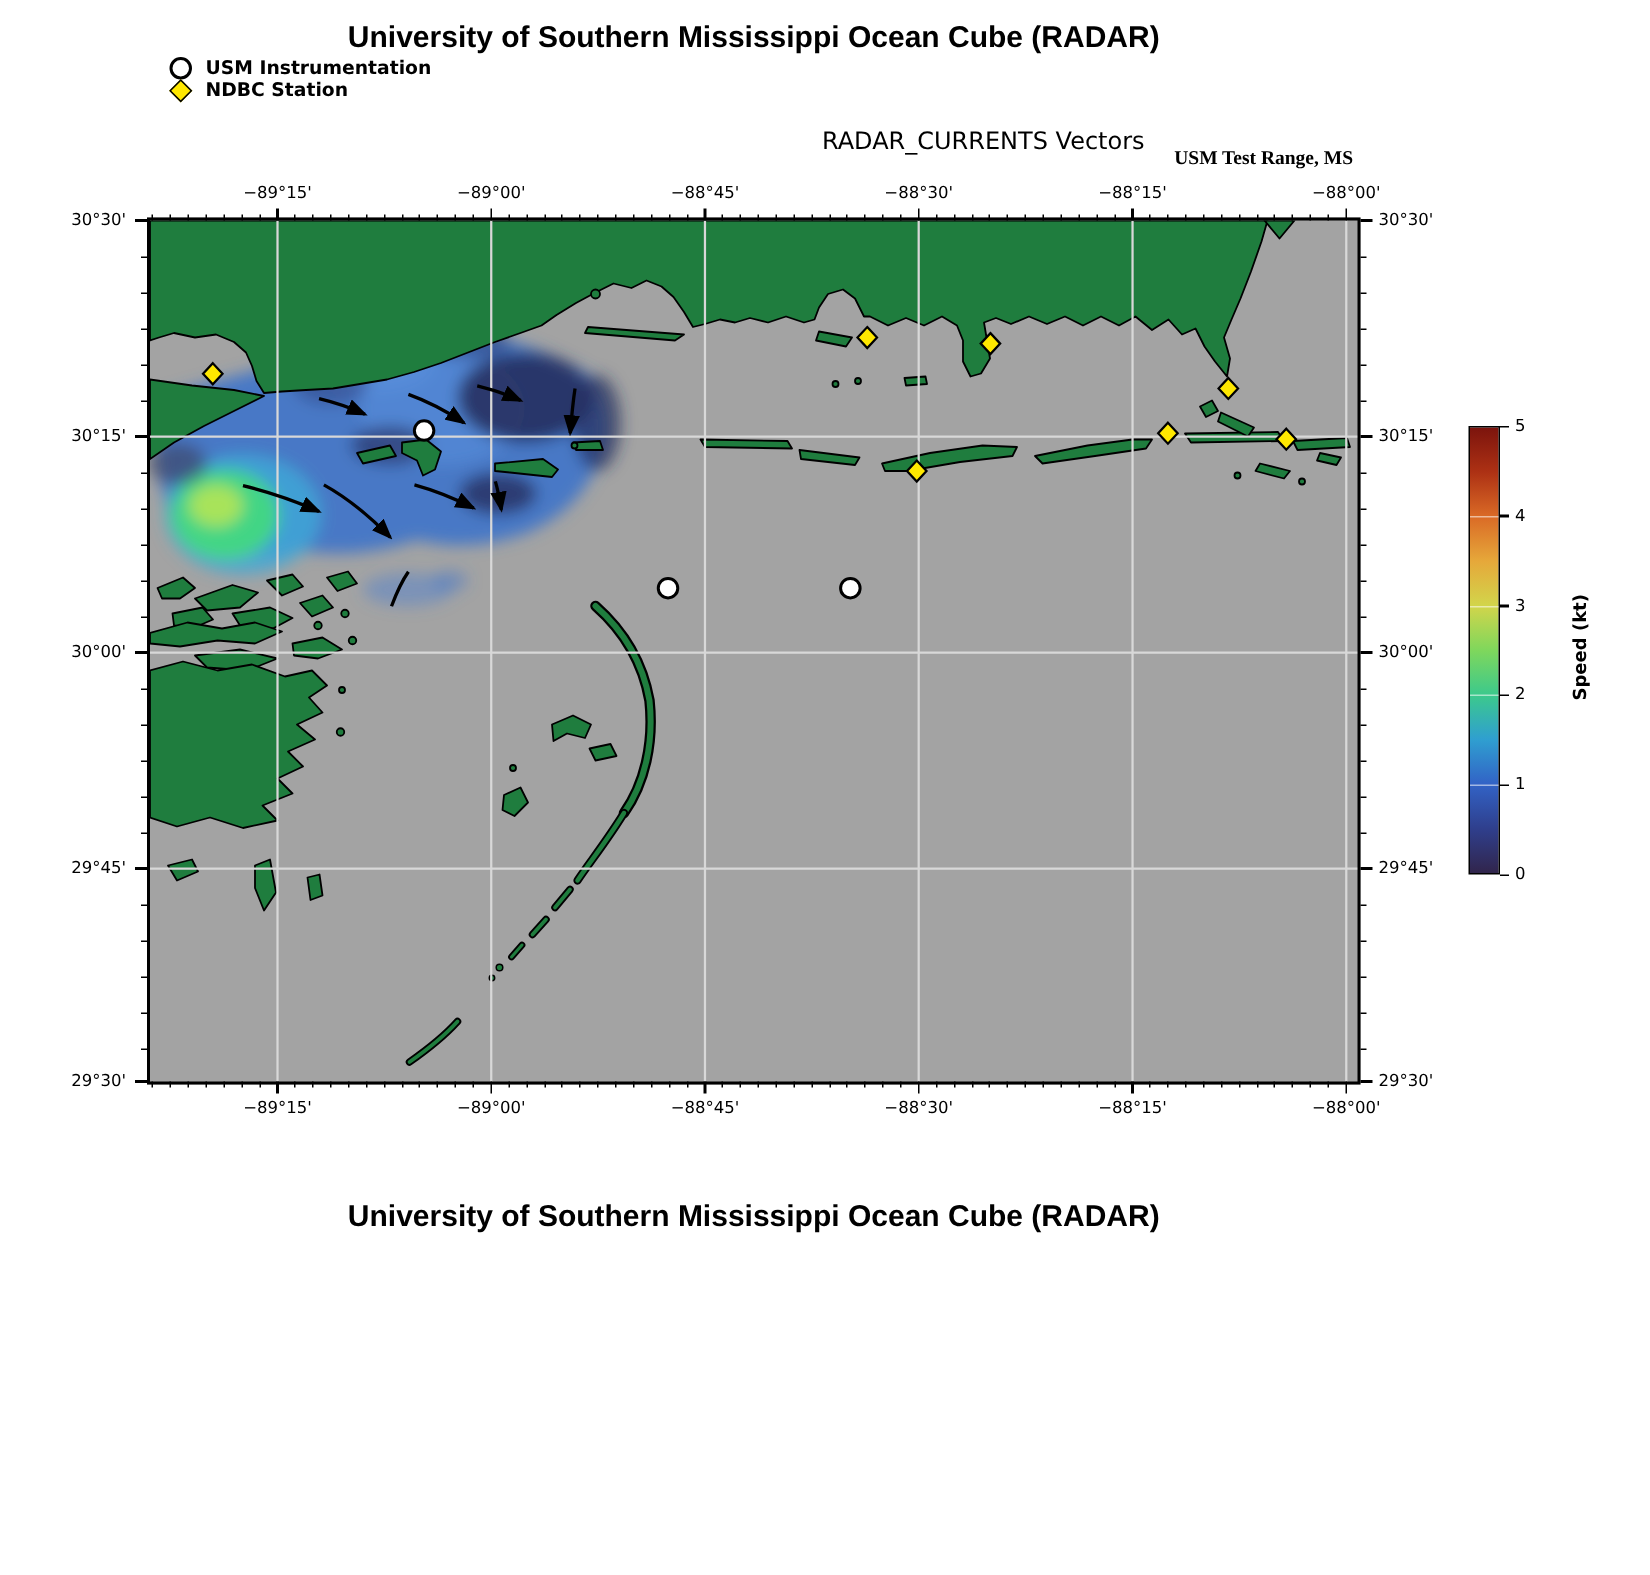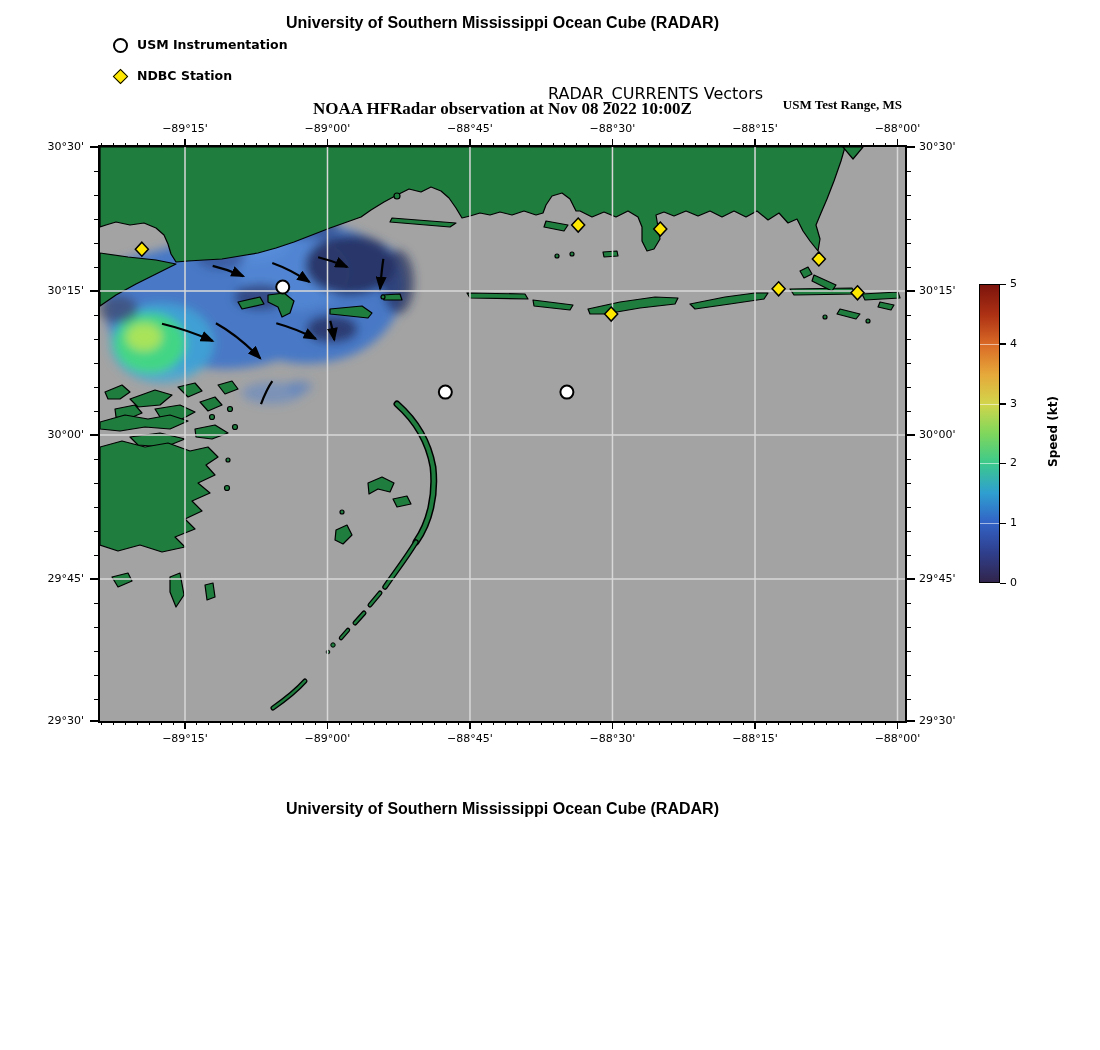--- a/index.html
+++ b/index.html
@@ -1,19 +1,19 @@
 <!DOCTYPE html>
 <html><head>
 <meta charset="utf-8">
 <style>
   html,body{margin:0;padding:0;background:#ffffff;}
   #fig{position:relative;width:1100px;height:1050px;background:#ffffff;overflow:hidden;
        font-family:"DejaVu Sans","Liberation Sans",sans-serif;}
   .abs{position:absolute;}
-  .title{font-family:"Liberation Sans",sans-serif;font-weight:bold;font-size:16px;color:#000;text-align:center;}
+  .title{font-family:"Liberation Sans",sans-serif;font-weight:bold;font-size:20px;color:#000;text-align:center;}
   .subtitle{font-family:"Liberation Serif",serif;font-weight:bold;font-size:17px;color:#000;text-align:center;}
   .rangelbl{font-family:"Liberation Serif",serif;font-weight:bold;font-size:13px;color:#000;text-align:right;}
   .legend-row{position:absolute;height:15px;}
   .legend-label{font-weight:bold;font-size:12.5px;color:#000;position:absolute;left:27px;top:0px;white-space:nowrap;}
   .vbox{position:absolute;border:2px solid #000;background:#fff;}
   .vrow-label{position:absolute;font-weight:bold;font-size:12px;color:#000;white-space:nowrap;}
   .vline{position:absolute;height:1.5px;background:#000;}
   .vhead{position:absolute;width:0;height:0;border-left:14px solid #000;border-top:5px solid transparent;border-bottom:5px solid transparent;}
   .vcaption{position:absolute;font-weight:normal;font-size:16px;color:#000;white-space:nowrap;}
   .ticklbl{position:absolute;font-size:11px;color:#000;white-space:nowrap;}
@@ -23,30 +23,29 @@
   .cbar-line{position:absolute;left:0;width:100%;height:1px;background:rgba(255,255,255,.55);}
   .cbar-ticklbl{position:absolute;font-size:11px;color:#000;}
   .cbar-label{position:absolute;font-weight:bold;font-size:12px;color:#000;transform:rotate(-90deg);transform-origin:center;white-space:nowrap;}
 </style>
 </head>
 <body>
 
 <div id="fig">
 
   <div class="abs title" style="left:0;top:14px;width:1005px;">University of Southern Mississippi Ocean Cube (RADAR)</div>
-  <div class="abs subtitle" style="left:100px;top:99px;width:805px;">NOAA HFRadar observation at Nov 08 2022 10:00Z</div>
   <div class="abs rangelbl" style="left:640px;top:97px;width:262px;font-family:Liberation Serif, serif;">USM Test Range, MS</div>
   <div class="abs title" style="left:0;top:800px;width:1005px;">University of Southern Mississippi Ocean Cube (RADAR)</div>
 
   <div class="abs" id="symLegend" style="left:110px;top:37px;width:220px;height:32px;">
       <div class="legend-row" style="top: 0px; left: 0px; width: 220px;">
         <div style="position: absolute; left: 3px; top: 1px; width: 11px; height: 11px; border-radius: 50%; border: 2px solid rgb(0, 0, 0); background: rgb(255, 255, 255);"></div>
         <div class="legend-label">USM Instrumentation</div>
       </div>
-      <div class="legend-row" style="top: 15px; left: 0px; width: 220px; margin-top: 16px;">
+      <div class="legend-row" style="top: 15px; left: 0px; width: 220px;">
         <div style="position: absolute; left: 4.5px; top: 2.5px; width: 9px; height: 9px; border: 1.5px solid rgb(0, 0, 0); background: rgb(255, 232, 0); transform: rotate(45deg);"></div>
         <div class="legend-label">NDBC Station</div>
       </div>
     </div>
 
   <div class="vcaption" style="left:548px;top:84px;">RADAR_CURRENTS Vectors</div>
 
   <div id="map">
     <svg width="805" height="574" viewBox="0 0 805 574" style="overflow:hidden">
       <defs>

